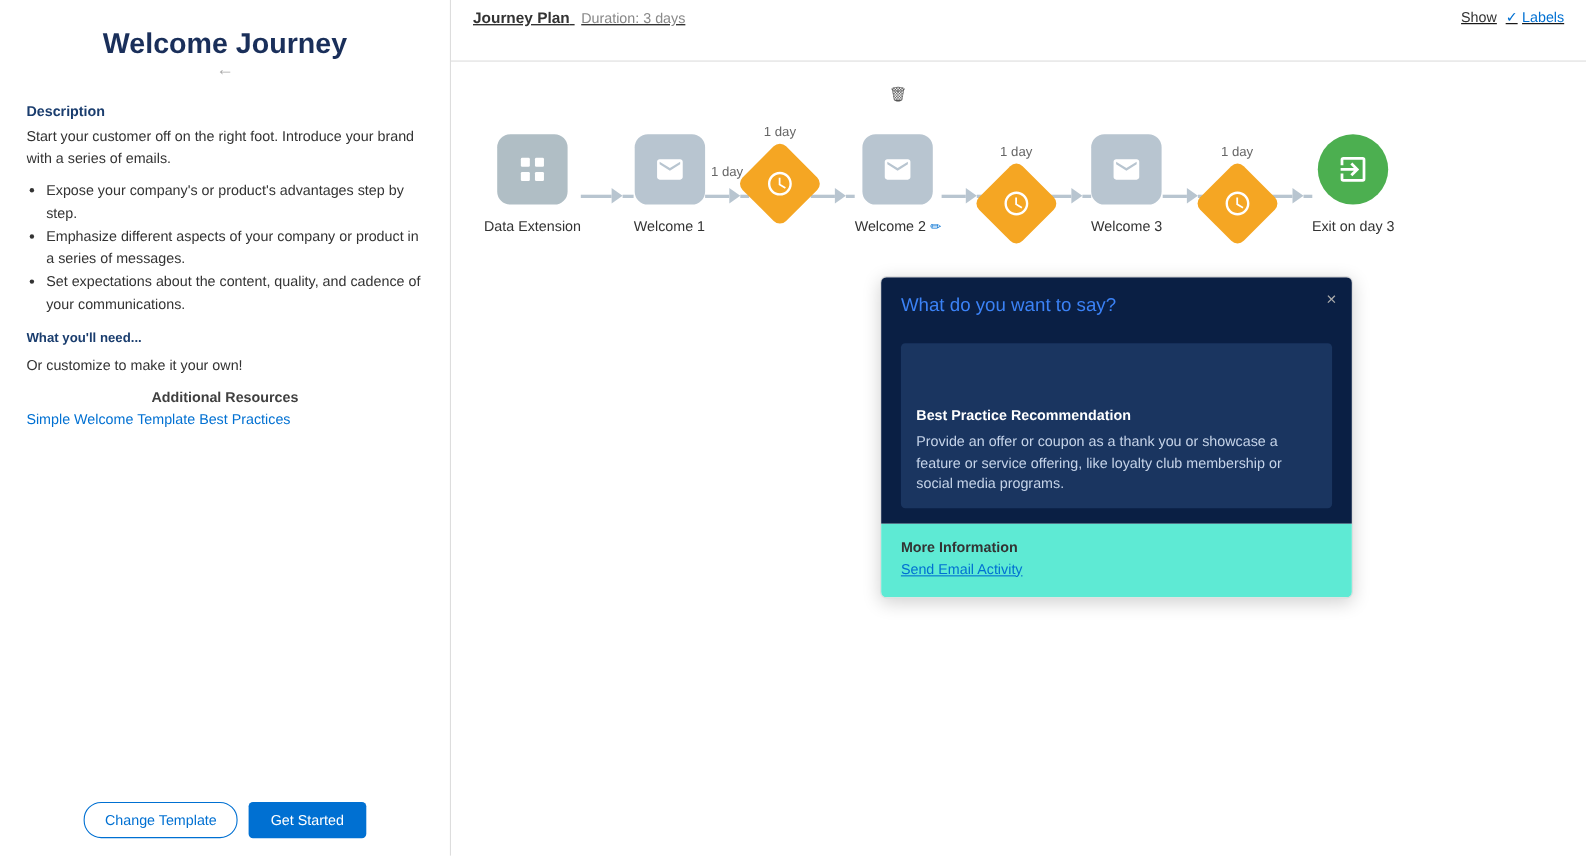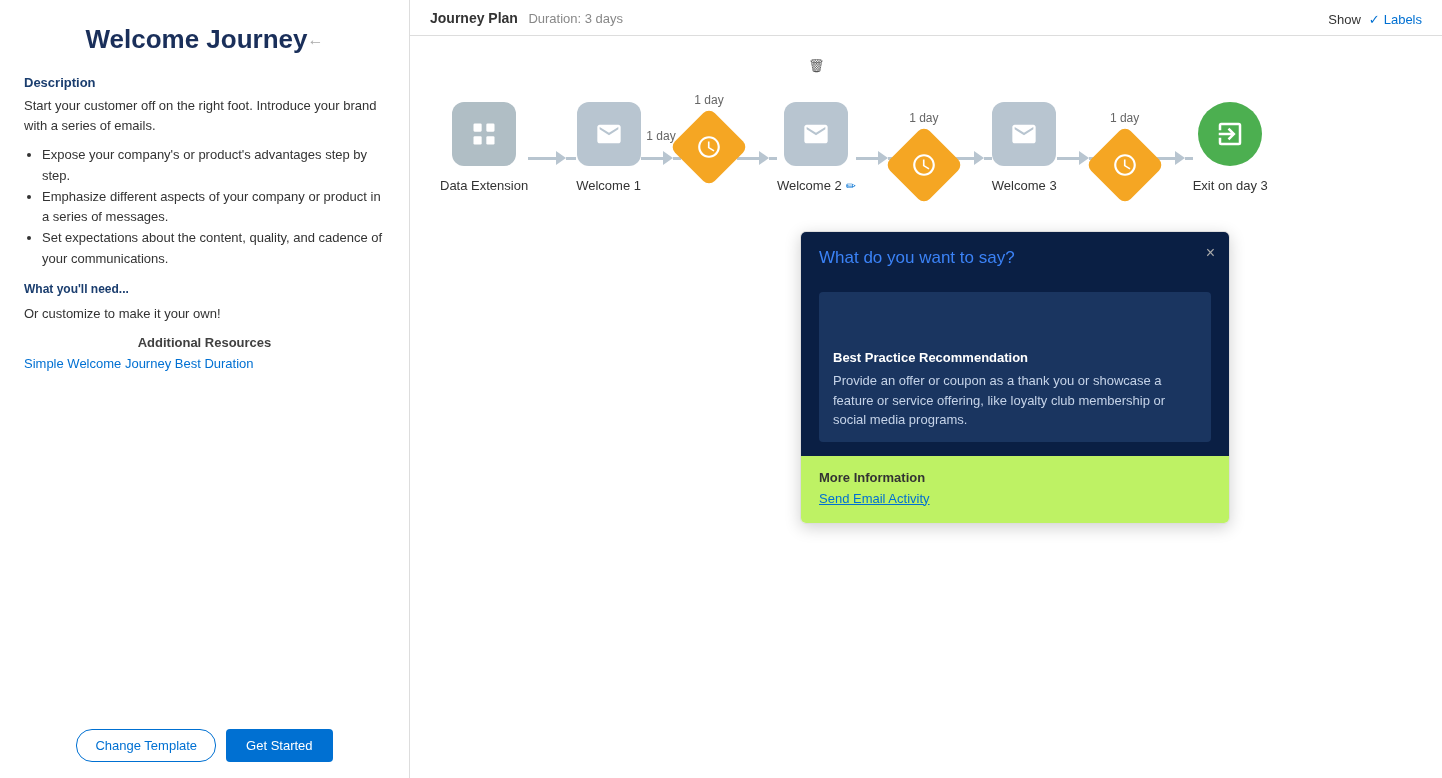--- a/index.html
+++ b/index.html
@@ -16,21 +16,22 @@
       height: 100%;
     }
     .left-panel-content { flex: 1; overflow-y: auto; }
     .page-title {
       font-size: 26px;
       font-weight: 600;
       color: #1a2f5a;
       margin-bottom: 20px;
       display: flex;
       align-items: center;
-      justify-content: center;
+      justify-content: space-between;
+      flex-direction: column;
     }
     .back-arrow { color: #aaa; font-size: 16px; cursor: pointer; }
     .section-heading {
       font-size: 13px;
       font-weight: 600;
       color: #1a3d6e;
       margin-bottom: 6px;
       margin-top: 14px;
     }
     .description-text {
@@ -103,25 +104,26 @@
 
     
     .right-panel {
       flex: 1;
       display: flex;
       flex-direction: column;
       overflow: hidden;
     }
     .journey-header {
       display: flex;
-      align-items: flex-end;
+      align-items: flex-start;
       justify-content: space-between;
       padding: 8px 20px;
       border-bottom: 1px solid #ddd;
-      height: 36px;
+      height: 56px;
+      text-decoration: underline;
     }
     .journey-plan-title {
       font-size: 14px;
       font-weight: 600;
       color: #333;
     }
     .journey-plan-subtitle {
       font-size: 13px;
       color: #888;
       font-weight: normal;
@@ -233,21 +235,21 @@
       margin-bottom: 6px;
       margin-top: 46px;
     }
     .best-practice-text {
       font-size: 13px;
       color: #c5d3e8;
       line-height: 1.5;
     }
     .tooltip-footer {
       padding: 14px 18px 16px 18px;
-      background: #bef264;
+      background: #5eead4;
     }
     .more-info-label {
       font-size: 13px;
       font-weight: 600;
       color: #333;
       margin-bottom: 4px;
     }
     .more-info-link {
       font-size: 13px;
       color: #0070d2;
@@ -304,21 +306,21 @@
       <li>Expose your company's or product's advantages step by step.</li>
       <li>Emphasize different aspects of your company or product in a series of messages.</li>
       <li>Set expectations about the content, quality, and cadence of your communications.</li>
     </ul>
 
     <div class="what-youll-need">What you'll need...</div>
 
     <div class="customize-text">Or customize to make it your own!</div>
 
     <div class="additional-resources-heading">Additional Resources</div>
-    <a class="link-text" href="#">Simple Welcome Journey Best Duration</a>
+    <a class="link-text" href="#">Simple Welcome Template Best Practices</a>
   </div>
 
   <div class="left-panel-footer">
     <button class="btn-change-template">Change Template</button>
     <button class="btn-get-started">Get Started</button>
   </div>
 </div>
 
 <div class="right-panel">
 

